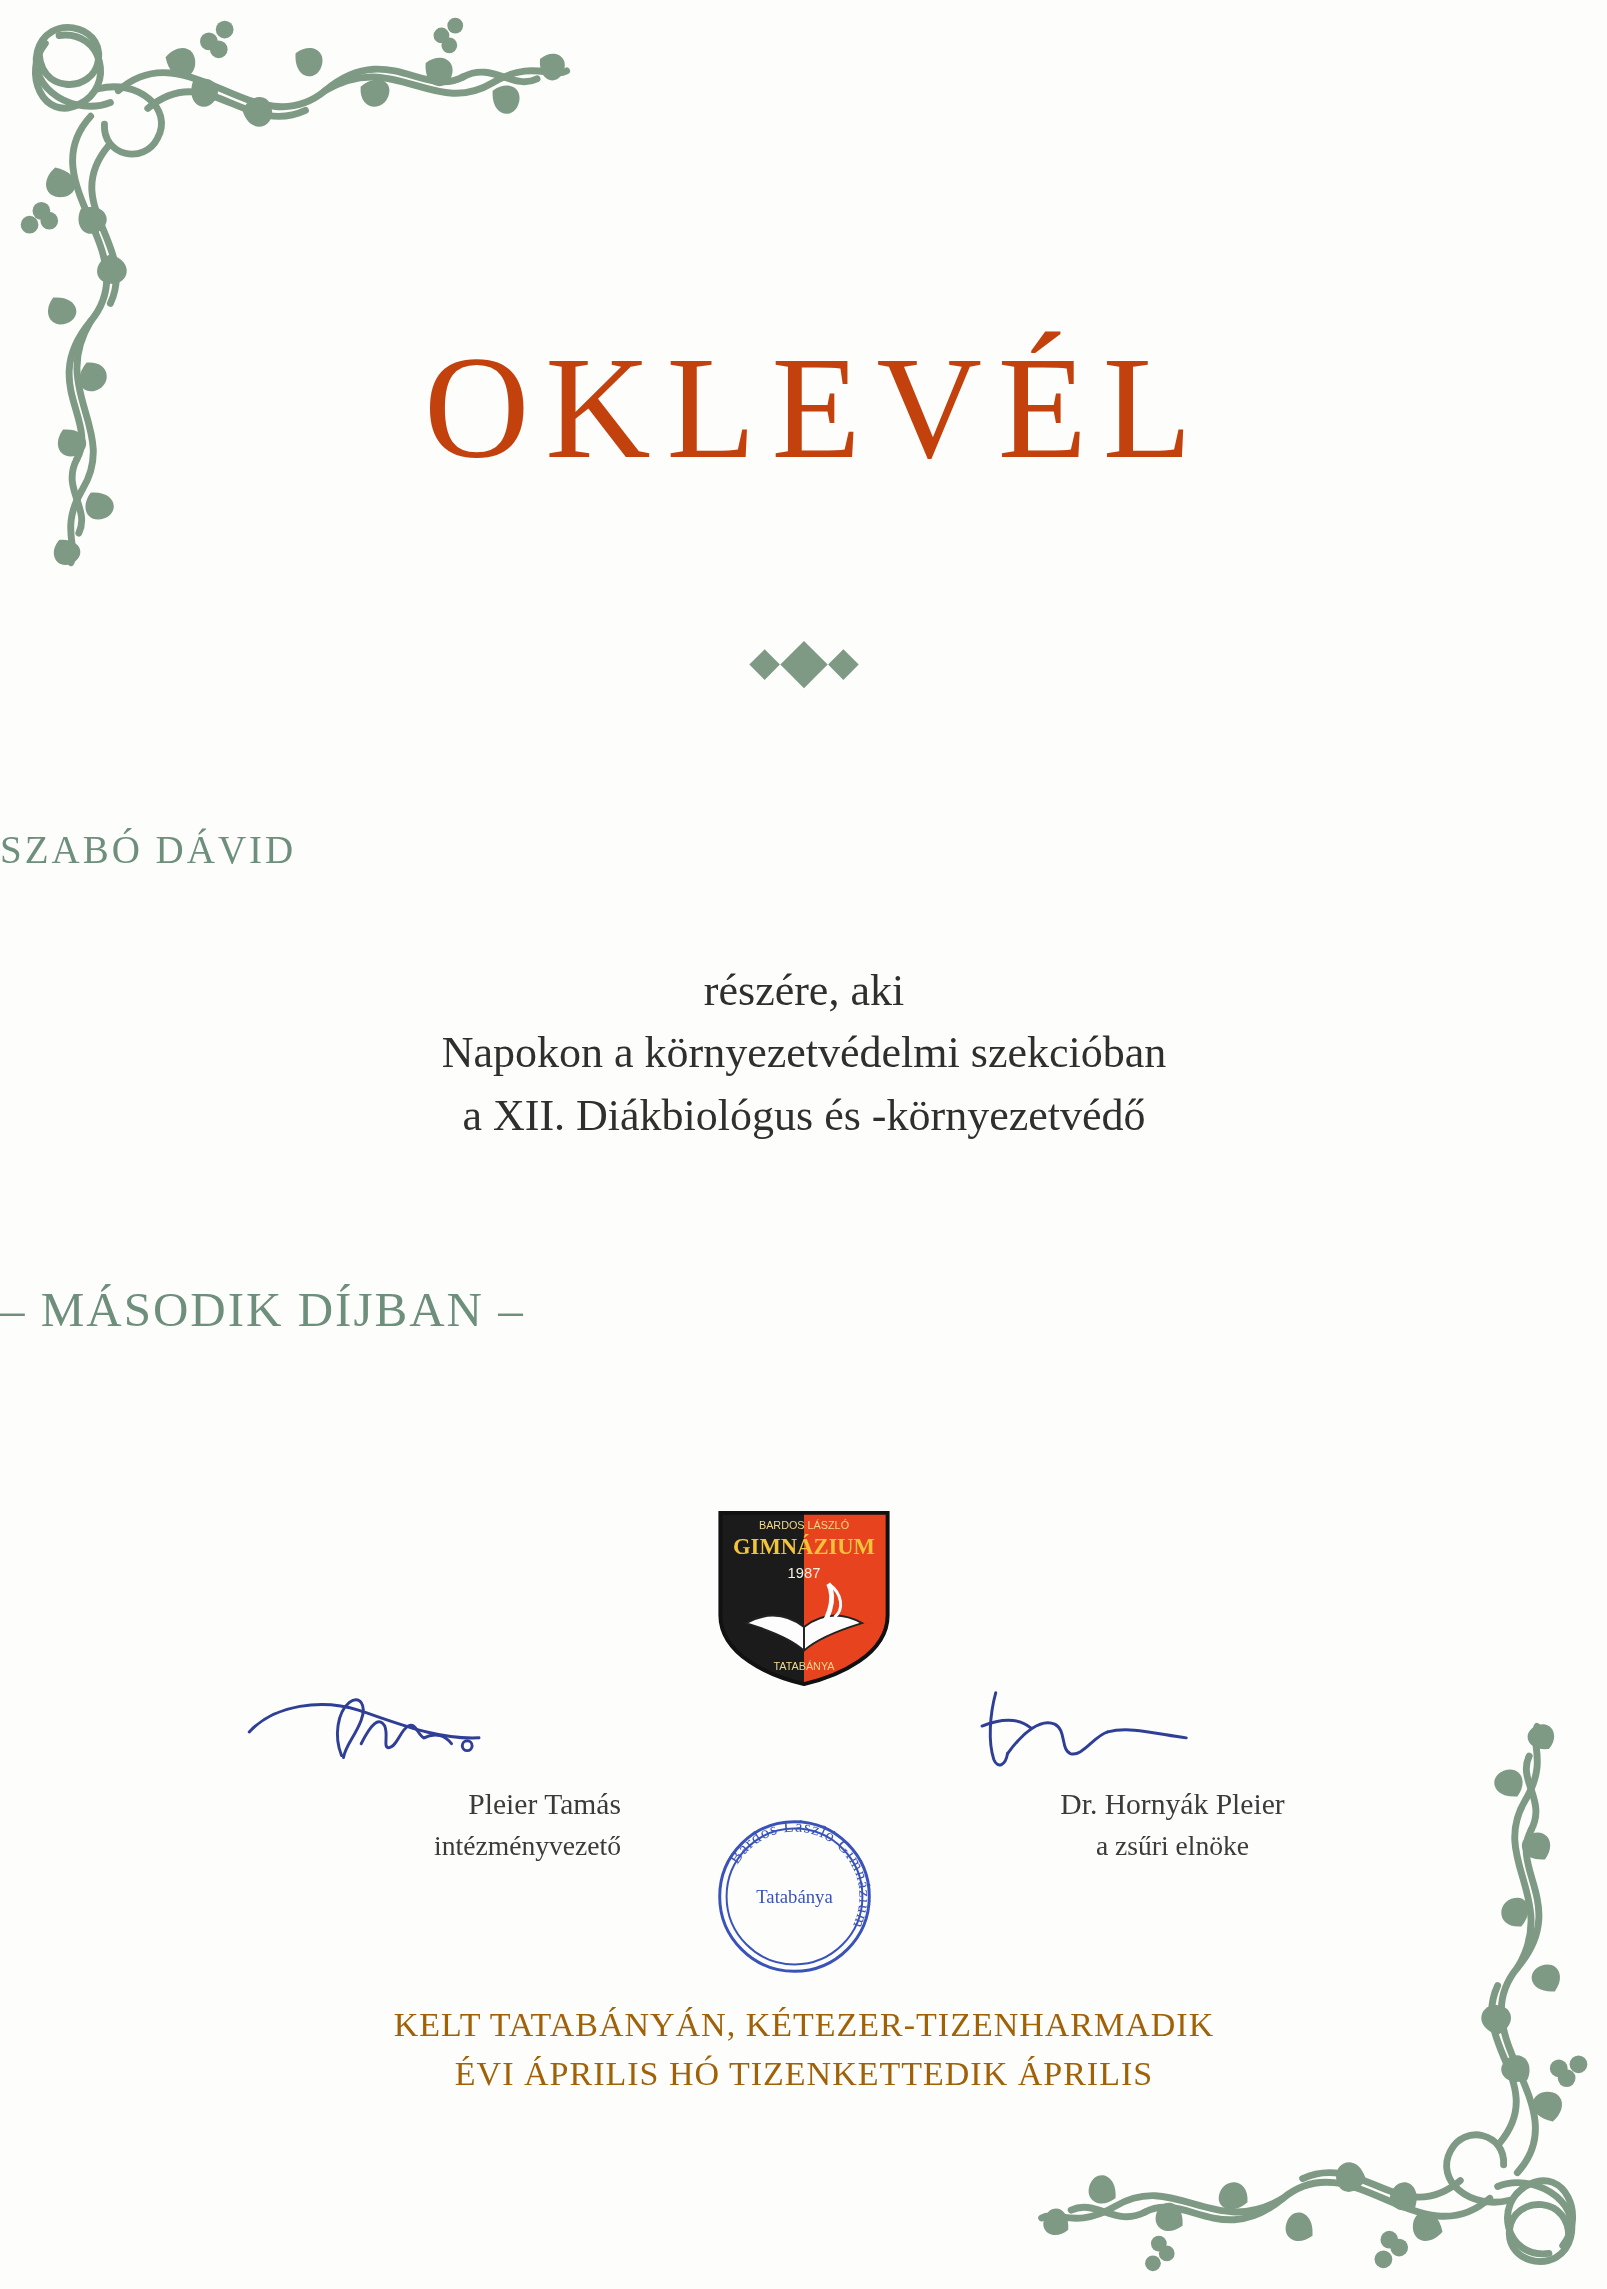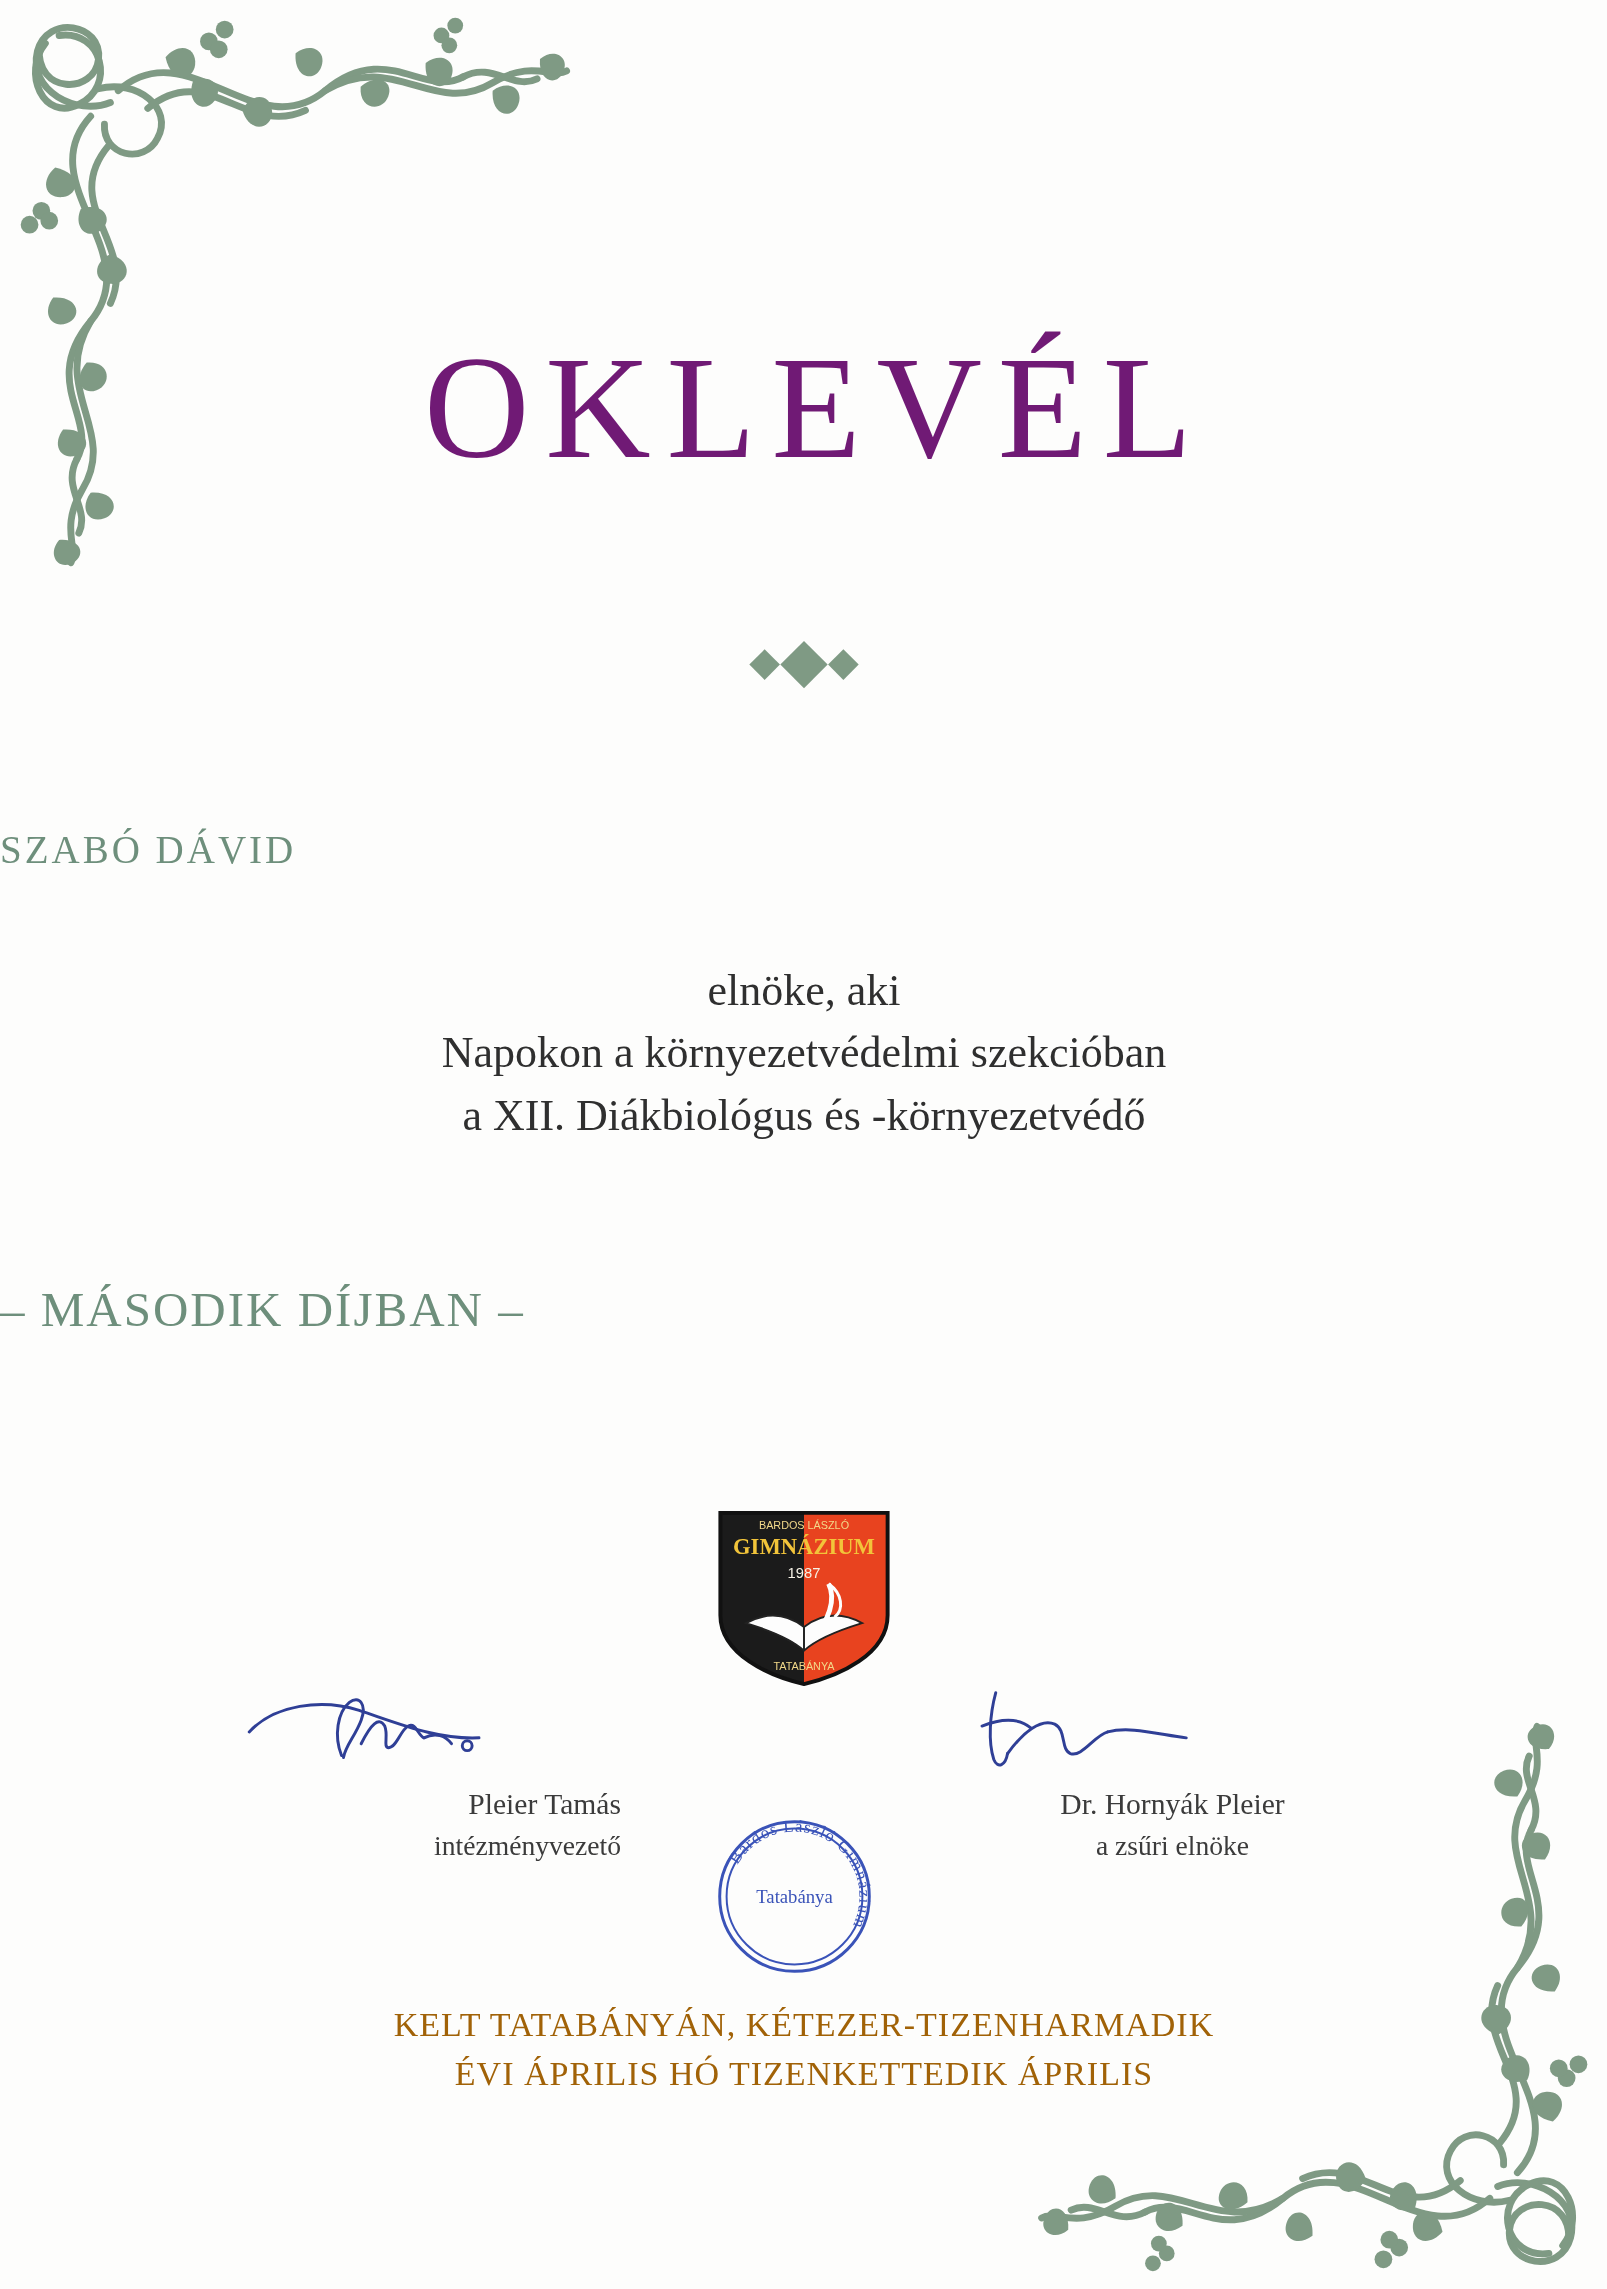--- a/index.html
+++ b/index.html
@@ -45,21 +45,21 @@
     position: absolute;
     top: 335px;
     left: 0;
     width: 100%;
     text-align: center;
   }
   .title {
     font-family: "Liberation Serif", serif;
     font-size: 146px;
     letter-spacing: 15.8px;
-    color: #701a75;
+    color: #c2410c;
     font-weight: 400;
     line-height: 1;
     text-indent: 15.8px;
     padding-left: 8px;
   }
 
   .diamond-divider {
     position: absolute;
     top: 630px;
     left: 0;
@@ -288,21 +288,21 @@
         <rect x="48" y="18" width="34" height="34" transform="rotate(45 65 35)"></rect>
         <rect x="14" y="24" width="22" height="22" transform="rotate(45 25 35)"></rect>
         <rect x="94" y="24" width="22" height="22" transform="rotate(45 105 35)"></rect>
       </g>
     </svg>
   </div>
 
   <div class="recipient">SZABÓ DÁVID</div>
 
   <div class="body-text">
-    <div>elnöke, aki</div>
+    <div>részére, aki</div>
     <div>Napokon a környezetvédelmi szekcióban</div>
     <div>a XII. Diákbiológus és -környezetvédő</div>
   </div>
 
   <div class="prize">–  MÁSODIK DÍJBAN  –</div>
 
   <div class="crest">
     <svg viewBox="0 0 190 185" width="187" height="182" xmlns="http://www.w3.org/2000/svg">
       <defs>
         <clipPath id="shield">

